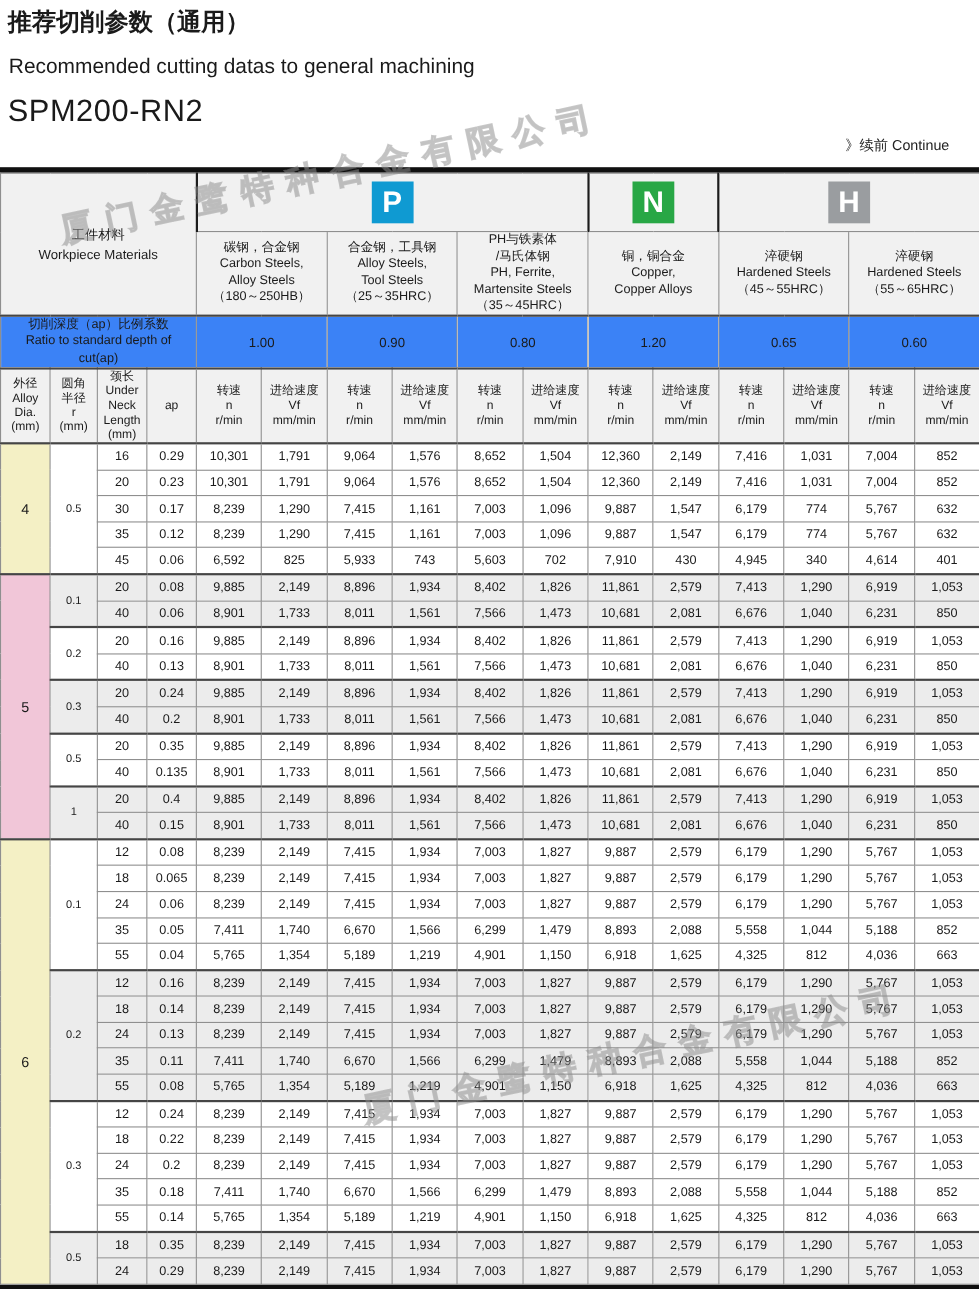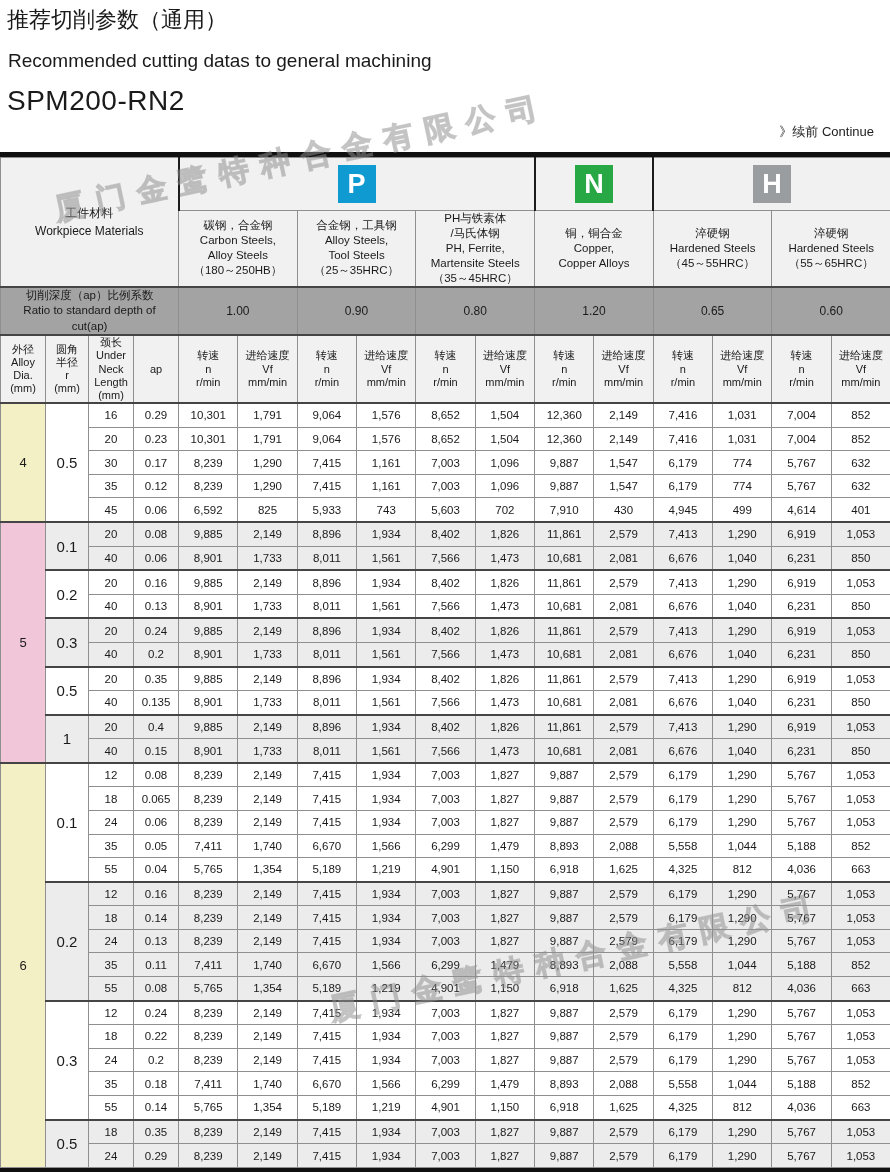--- a/index.html
+++ b/index.html
@@ -1,49 +1,49 @@
 <!DOCTYPE html>
 <html><head>
 <meta charset="utf-8">
 <style>
   html,body{margin:0;padding:0;}
   body{width:890px;height:1172px;position:relative;background:#fff;
        font-family:"Liberation Sans","DejaVu Sans",sans-serif;color:#1a1a1a;overflow:hidden;}
   .titleblock{position:absolute;top:0;left:0;right:0;padding:4px 8px 0 7px;}
-  .t-zh{font-size:22px;font-weight:normal;line-height:1.25;margin:2px 0 0 0;}
+  .t-zh{font-size:22px;font-weight:bold;line-height:1.25;margin:2px 0 0 0;}
   .t-en{font-size:19px;margin:16px 0 0 1px;}
   .t-model{font-size:28px;font-weight:normal;margin:13px 0 0 0;letter-spacing:.5px;}
   .t-pzh{font-size:15px;margin:7px 0 0 1px;}
   .t-pen{font-size:13px;margin:4px 0 0 1px;}
-  .t-cont{position:absolute;right:16px;top:123px;font-size:13px;color:#222;}
+  .t-cont{position:absolute;right:27px;top:123px;font-size:13px;color:#222;}
 
   .tablewrap{position:absolute;top:152px;left:0;right:0;bottom:0;
              border-top:5px solid #101010;border-bottom:4px solid #101010;}
   table{width:890px;height:100%;border-collapse:collapse;table-layout:fixed;}
   col.c-dia{width:45px}col.c-r{width:43px}col.c-neck{width:45px}col.c-ap{width:45px}
   col.c-data{width:59.33px}
   th,td{border:1px solid #8f8f8f;padding:0;text-align:center;vertical-align:middle;
         font-weight:normal;overflow:hidden;}
   thead th{background:#f1f1f1;}
   .pre{white-space:pre-line;}
   .badge-row th{height:52px;border-bottom:1px solid #8f8f8f;}
   th.badge-cell{border-left:2px solid #1c1c1c;border-right:2px solid #1c1c1c;}
   .badge{display:inline-block;width:38px;height:38px;line-height:38px;font-size:27px;
          font-weight:bold;color:#fff;text-align:center;}
   th.workpiece{font-size:12px;line-height:1.5;}
   .mat-row th{height:70px;font-size:11.5px;line-height:1.3;}
-  .ratio-row th,.ratio-row td{height:46px;background:#a3a3a3;font-size:12px;
+  .ratio-row th,.ratio-row td{height:46px;background:#3b82f6;font-size:12px;
         border-top:2px solid #454545;border-bottom:2px solid #454545;}
   .ratio-row th{font-size:11.5px;line-height:1.35;}
   .colhead-row th{height:64px;font-size:11px;line-height:1.2;border-bottom:2px solid #454545;}
   tbody td{font-size:11.5px;height:22px;background:#fff;}
   tbody tr.shade td{background:#ececec;}
   tbody tr.gstart td{border-top:2px solid #454545;}
   tbody td.dia{font-size:13px;}
-  tbody td.rcell{font-size:15px;}
+  tbody td.rcell{font-size:10px;}
   .watermark{position:absolute;font-size:30px;font-weight:bold;letter-spacing:12px;
      color:rgba(160,160,160,0.16);-webkit-text-stroke:1.2px rgba(140,140,140,0.45);
      transform:rotate(-12deg);transform-origin:left center;pointer-events:none;z-index:6;
      white-space:nowrap;}
   .w1{left:55px;top:190px;}
   .w2{left:330px;top:990px;}
 </style>
 </head>
 <body>
 
@@ -241,21 +241,21 @@
           <td>0.06</td>
           <td>6,592</td>
           <td>825</td>
           <td>5,933</td>
           <td>743</td>
           <td>5,603</td>
           <td>702</td>
           <td>7,910</td>
           <td>430</td>
           <td>4,945</td>
-          <td>499</td>
+          <td>340</td>
           <td>4,614</td>
           <td>401</td>
         </tr>
         <tr class="shade gstart">
           <td rowspan="10" class="dia" style="background: rgb(241, 198, 216);">5</td>
           <td rowspan="2" class="rcell">0.1</td>
           <td>20</td>
           <td>0.08</td>
           <td>9,885</td>
           <td>2,149</td>

